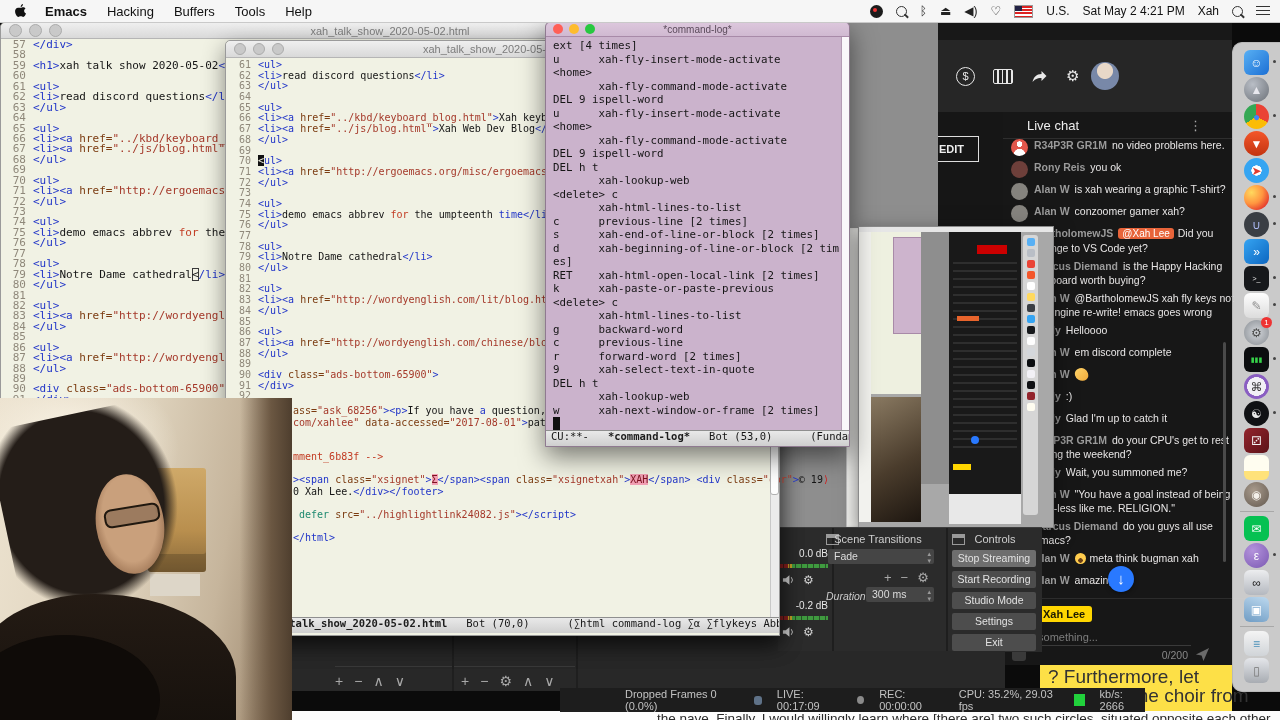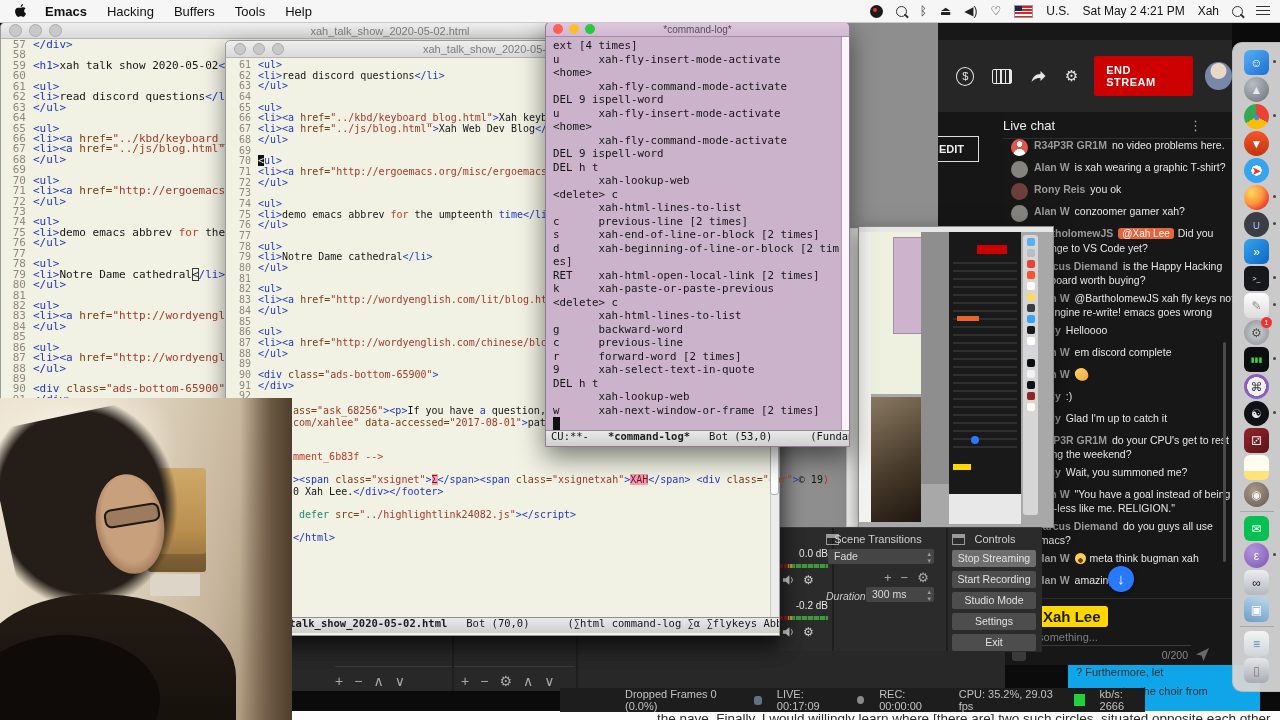--- a/index.html
+++ b/index.html
@@ -95,48 +95,48 @@
            background:repeating-linear-gradient(90deg,transparent 0 3px,#e8e8e8 3px 4.5px);}
   .end-stream{background:#cc0000;color:#fff;font-size:11px;font-weight:bold;letter-spacing:.5px;
               padding:8px 12px;border-radius:2px;margin-left:16px;}
   .yt-avatar{width:28px;height:28px;border-radius:50%;margin-left:12px;
              background:radial-gradient(circle at 50% 32%,#e8d8c8 0 32%,#7888a8 36%);}
   .yt-leftpane{position:absolute;left:0;top:90px;bottom:0;width:65px;background:#161616;overflow:hidden;}
   .edit-btn{position:absolute;left:-14px;top:24px;border:1px solid #ddd;color:#eee;font-size:11px;
             font-weight:bold;padding:6px 14px;background:transparent;}
   .chat{position:absolute;left:65px;top:90px;width:251px;height:553px;background:#171717;}
   .chat-head{height:26px;border-bottom:1px solid #2e2e2e;display:flex;align-items:center;color:#ededed;font-size:13px;}
-  .chat-head-title{}
+  .chat-head-title{margin-left:24px;}
   .chat-kebab{margin-left:auto;margin-right:52px;color:#aaa;font-size:13px;}
   .chat-list{position:absolute;left:0;top:26px;width:100%;height:458px;overflow:hidden;}
   .msg{display:flex;padding:0 10px 0 8px;margin-bottom:4px;}
   .av{width:17px;height:17px;border-radius:50%;flex:0 0 17px;margin-right:6px;margin-top:1px;}
   .av.person{background-image:radial-gradient(circle at 50% 30%,#fff 0 2.6px,transparent 3px),
              radial-gradient(circle at 50% 92%,#fff 0 5.5px,transparent 6px);}
   .mc{font-size:10.5px;line-height:14px;color:#e8e6e6;word-wrap:break-word;max-width:205px;}
   .mn{font-weight:bold;color:#9a9a9a;margin-right:5px;}
   .mention{background:#e8643a;color:#fff;border-radius:3px;padding:0 4px;margin-right:4px;font-size:10px;}
   .wave{display:inline-block;width:13px;height:13px;background:linear-gradient(145deg,#ffd56a,#f0a93a);
         border-radius:45% 55% 40% 60%;transform:rotate(-15deg);vertical-align:-3px;}
   .surprise{display:inline-block;width:11px;height:11px;border-radius:50%;vertical-align:-2px;margin-right:4px;
         background:radial-gradient(circle at 50% 68%,#6a4018 0 2px,#ffcc4d 2.5px);}
   .jump-btn{position:absolute;left:105px;top:454px;width:26px;height:26px;border-radius:50%;background:#2979ff;
             color:#fff;font-size:15px;text-align:center;line-height:26px;box-shadow:0 1px 4px rgba(0,0,0,.5);}
   .chat-footer{position:absolute;left:0;top:486px;right:0;height:67px;border-top:1px solid #2c2c2c;}
   .own-row{position:absolute;left:12px;top:7px;display:flex;align-items:center;}
   .own-av{width:15px;height:15px;border-radius:50%;background:#8a6a4a;margin-right:6px;}
-  .own-chip{background:#ffd600;color:#1c1c00;font-size:15px;font-weight:bold;border-radius:3px;padding:2px 7px;text-align:right;}
+  .own-chip{background:#ffd600;color:#1c1c00;font-size:11px;font-weight:bold;border-radius:3px;padding:2px 7px;text-align:right;}
   .say{position:absolute;left:13px;top:32px;color:#7e7e7e;font-size:11px;border-bottom:1px solid #3a3a3a;
        width:175px;padding-bottom:2px;}
   .emoji-btn{position:absolute;left:9px;top:48px;width:14px;height:14px;background:#3a3a3a;border-radius:3px;}
   .counter{position:absolute;right:66px;top:50px;color:#888;font-size:10.5px;}
   .send{position:absolute;right:44px;top:48px;}
   .chat-scroll{position:absolute;right:28px;top:230px;width:3px;height:220px;background:#4a4a4a;border-radius:2px;}
   
-  .webpage{background:#0ea5e9;color:#333;font-size:11px;margin-left:28px;}
+  .webpage{background:#fde047;color:#333;font-size:19px;}
   .bottom-strip{background:#fcfcfc;color:#2a2a2a;font-size:13.5px;white-space:nowrap;overflow:hidden;}
   
   .preview{background:#a8a8a8;border:1px solid #8a8a8a;box-shadow:0 6px 18px rgba(0,0,0,.5);}
   .pv-menu{left:0;top:0;width:100%;height:5px;background:#e6e6e6;}
   .pv-left-white{left:0;top:5px;width:12px;height:290px;background:#f2f2ee;}
   .pv-emacs{left:12px;top:5px;width:50px;height:162px;background:#eef0e0;}
   .pv-pink{left:34px;top:10px;width:30px;height:95px;background:#cdb4cd;border:1px solid #a88aa8;}
   .pv-gray{left:62px;top:5px;width:28px;height:252px;background:#8e8e8e;}
   .pv-yt{left:90px;top:5px;width:72px;height:262px;background:#191919;}
   .pv-red{left:28px;top:13px;width:30px;height:9px;background:#cc0000;}
@@ -193,44 +193,43 @@
     <span class="yt-ic yt-dollar">
         <span>$</span>
       </span>
     <span class="yt-ic yt-film"></span>
     <span class="yt-ic">
       <svg width="17" height="16" viewBox="0 0 16 16">
           <path d="M10 3 L15 8 L10 13 V10 C5 10 3 12 1 14 C2 9 5 6 10 6 Z" fill="#e8e8e8"></path>
         </svg>
     </span>
     <span class="yt-ic" style="font-size:15px;">⚙</span>
-    <span class="end-stream">END STREAM</span>
     <span class="yt-avatar"></span>
   </div>
   <div class="yt-leftpane">
     <span class="edit-btn">EDIT</span>
   </div>
 
   <div class="chat">
     <div class="chat-head">
       <span class="chat-head-title">Live chat</span>
       <span class="chat-kebab">⋮</span>
     </div>
     <div class="chat-list" id="chat-list">
         <div class="msg">
           <span class="av person" style="background: radial-gradient(circle at 50% 30%, rgb(255, 255, 255) 0px, rgb(255, 255, 255) 2.6px, transparent 3px), radial-gradient(circle at 50% 92%, rgb(255, 255, 255) 0px, rgb(255, 255, 255) 5.5px, transparent 6px) rgb(226, 87, 76);"></span>
           <span class="mc"><span class="mn">R34P3R GR1M</span><span>no video problems here.</span></span>
         </div>
         <div class="msg">
-          <span class="av" style="background: rgb(133, 131, 126);"></span>
-          <span class="mc"><span class="mn">Alan W</span><span>is xah wearing a graphic T-shirt?</span></span>
-        </div>
-        <div class="msg">
           <span class="av" style="background: rgb(109, 63, 58);"></span>
           <span class="mc"><span class="mn">Rony Reis</span><span>you ok</span></span>
+        </div>
+        <div class="msg">
+          <span class="av" style="background: rgb(133, 131, 126);"></span>
+          <span class="mc"><span class="mn">Alan W</span><span>is xah wearing a graphic T-shirt?</span></span>
         </div>
         <div class="msg">
           <span class="av" style="background: rgb(133, 131, 126);"></span>
           <span class="mc"><span class="mn">Alan W</span><span>conzoomer gamer xah?</span></span>
         </div>
         <div class="msg">
           <span class="av" style="background: rgb(74, 103, 65);"></span>
           <span class="mc"><span class="mn">BartholomewJS</span><span class="mention">@Xah Lee</span><span>Did you change to VS Code yet?</span></span>
         </div>
         <div class="msg">

